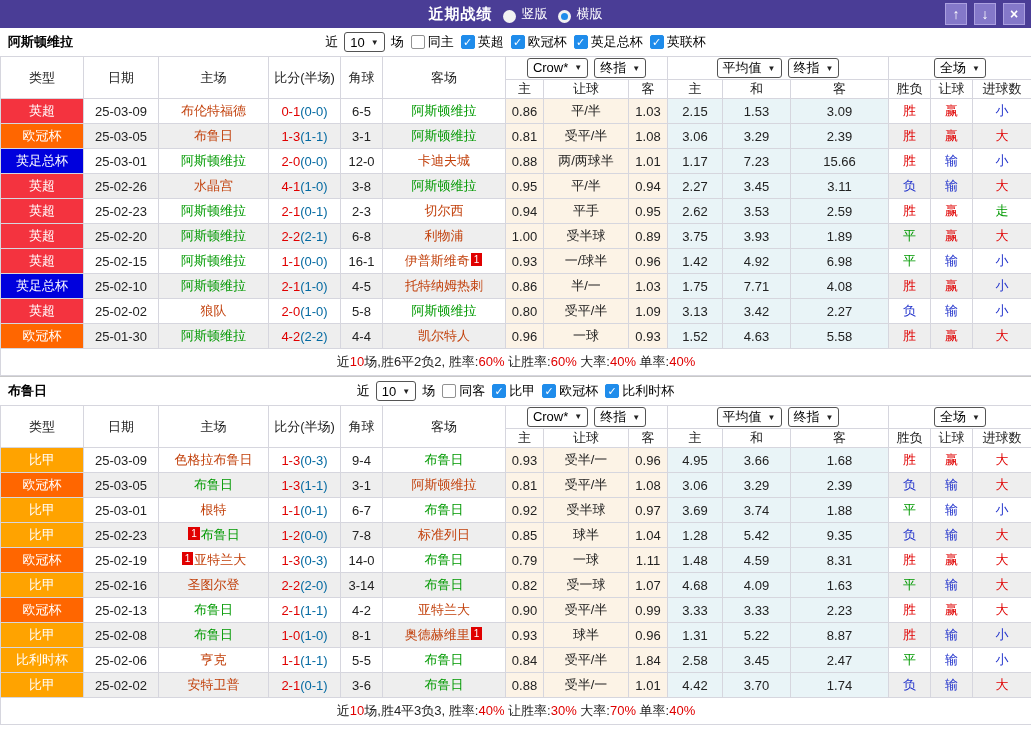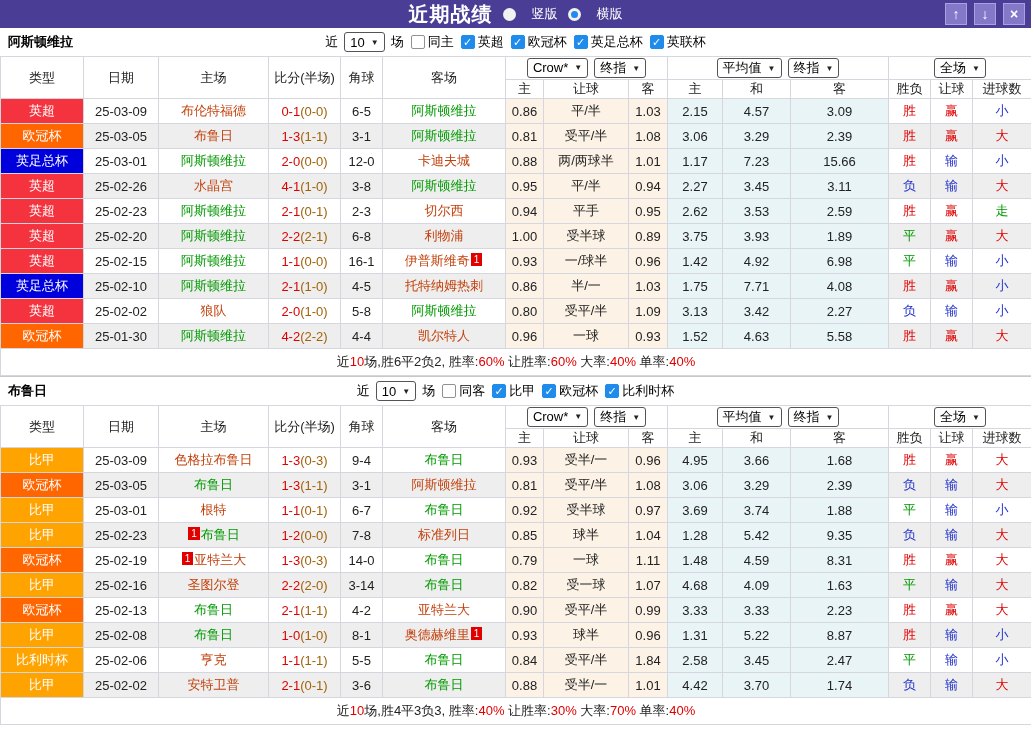--- a/index.html
+++ b/index.html
@@ -19,22 +19,22 @@
     align-items: center;
     color: #fff;
   }
   .titlebar-center {
     margin: 0 auto;
     display: flex;
     align-items: center;
     gap: 10px;
     font-size: 13px;
   }
-  .title { font-weight: bold; font-size: 20px; letter-spacing: 1px; }
-  .radio { display: inline-flex; align-items: center; gap: 16px; cursor: pointer; }
+  .title { font-weight: bold; font-size: 15px; letter-spacing: 1px; }
+  .radio { display: inline-flex; align-items: flex-end; gap: 6px; cursor: pointer; }
   .radio-outer {
     width: 13px; height: 13px; border-radius: 50%;
     background: #f2f2f2; display: inline-flex;
     align-items: center; justify-content: center;
   }
   .radio-inner { width: 7px; height: 7px; border-radius: 50%; background: #1f8ceb; }
   
   .titlebar-buttons { position: absolute; right: 6px; top: 3px; display: flex; gap: 7px; }
   .tb-btn {
     width: 22px; height: 22px;
@@ -81,21 +81,21 @@
   .stats-table thead tr:first-child th { height: 23px; }
   .stats-table thead tr:last-child th { height: 18px; }
   .stats-table tbody td { height: 25px; }
   .stats-table tbody tr:nth-child(even) td { background: #eeeeee; }
   td.league-cell { color: #fff; font-size: 13px; }
   td.c-odds { background: #fcf3e6 !important; }
   td.c-avg  { background: #e9f4f7 !important; }
   .team { color: #c2410c; }
   .team.green { color: #009900; }
   .score-main { color: #e00000; }
-  .score-half { color: #a16207; }
+  .score-half { color: #0369a1; }
   .badge {
     display: inline-block; background: #e00000; color: #fff;
     font-size: 10px; line-height: 13px; padding: 0 3px;
     vertical-align: 2px; margin: 0 1px;
   }
   .res-cell { font-size: 13px; }
   tfoot .summary-cell { height: 27px; font-size: 13px; color: #222; background: #fff; }
   .summary-cell .red { color: #e00000; }
 </style>
 </head>
@@ -213,21 +213,21 @@
             <td class="league-cell" style="background: rgb(244, 51, 63);">英超</td>
             <td class="date-cell">25-03-09</td>
             <td class="team-cell"><span class="team">布伦特福德</span></td>
             <td class="score-cell"><span class="score-main">0-1</span><span class="score-half">(0-0)</span></td>
             <td class="corner-cell">6-5</td>
             <td class="team-cell"><span class="team green">阿斯顿维拉</span></td>
             <td class="c-odds">0.86</td>
             <td class="c-odds">平/半</td>
             <td class="c-odds">1.03</td>
             <td class="c-avg">2.15</td>
-            <td class="c-avg">4.57</td>
+            <td class="c-avg">1.53</td>
             <td class="c-avg">3.09</td>
             <td class="res-cell" style="color: rgb(224, 0, 0);">胜</td>
             <td class="res-cell" style="color: rgb(224, 0, 0);">赢</td>
             <td class="res-cell" style="color: rgb(34, 51, 204);">小</td>
           </tr>
           <tr>
             <td class="league-cell" style="background: rgb(255, 102, 0);">欧冠杯</td>
             <td class="date-cell">25-03-05</td>
             <td class="team-cell"><span class="team">布鲁日</span></td>
             <td class="score-cell"><span class="score-main">1-3</span><span class="score-half">(1-1)</span></td>

